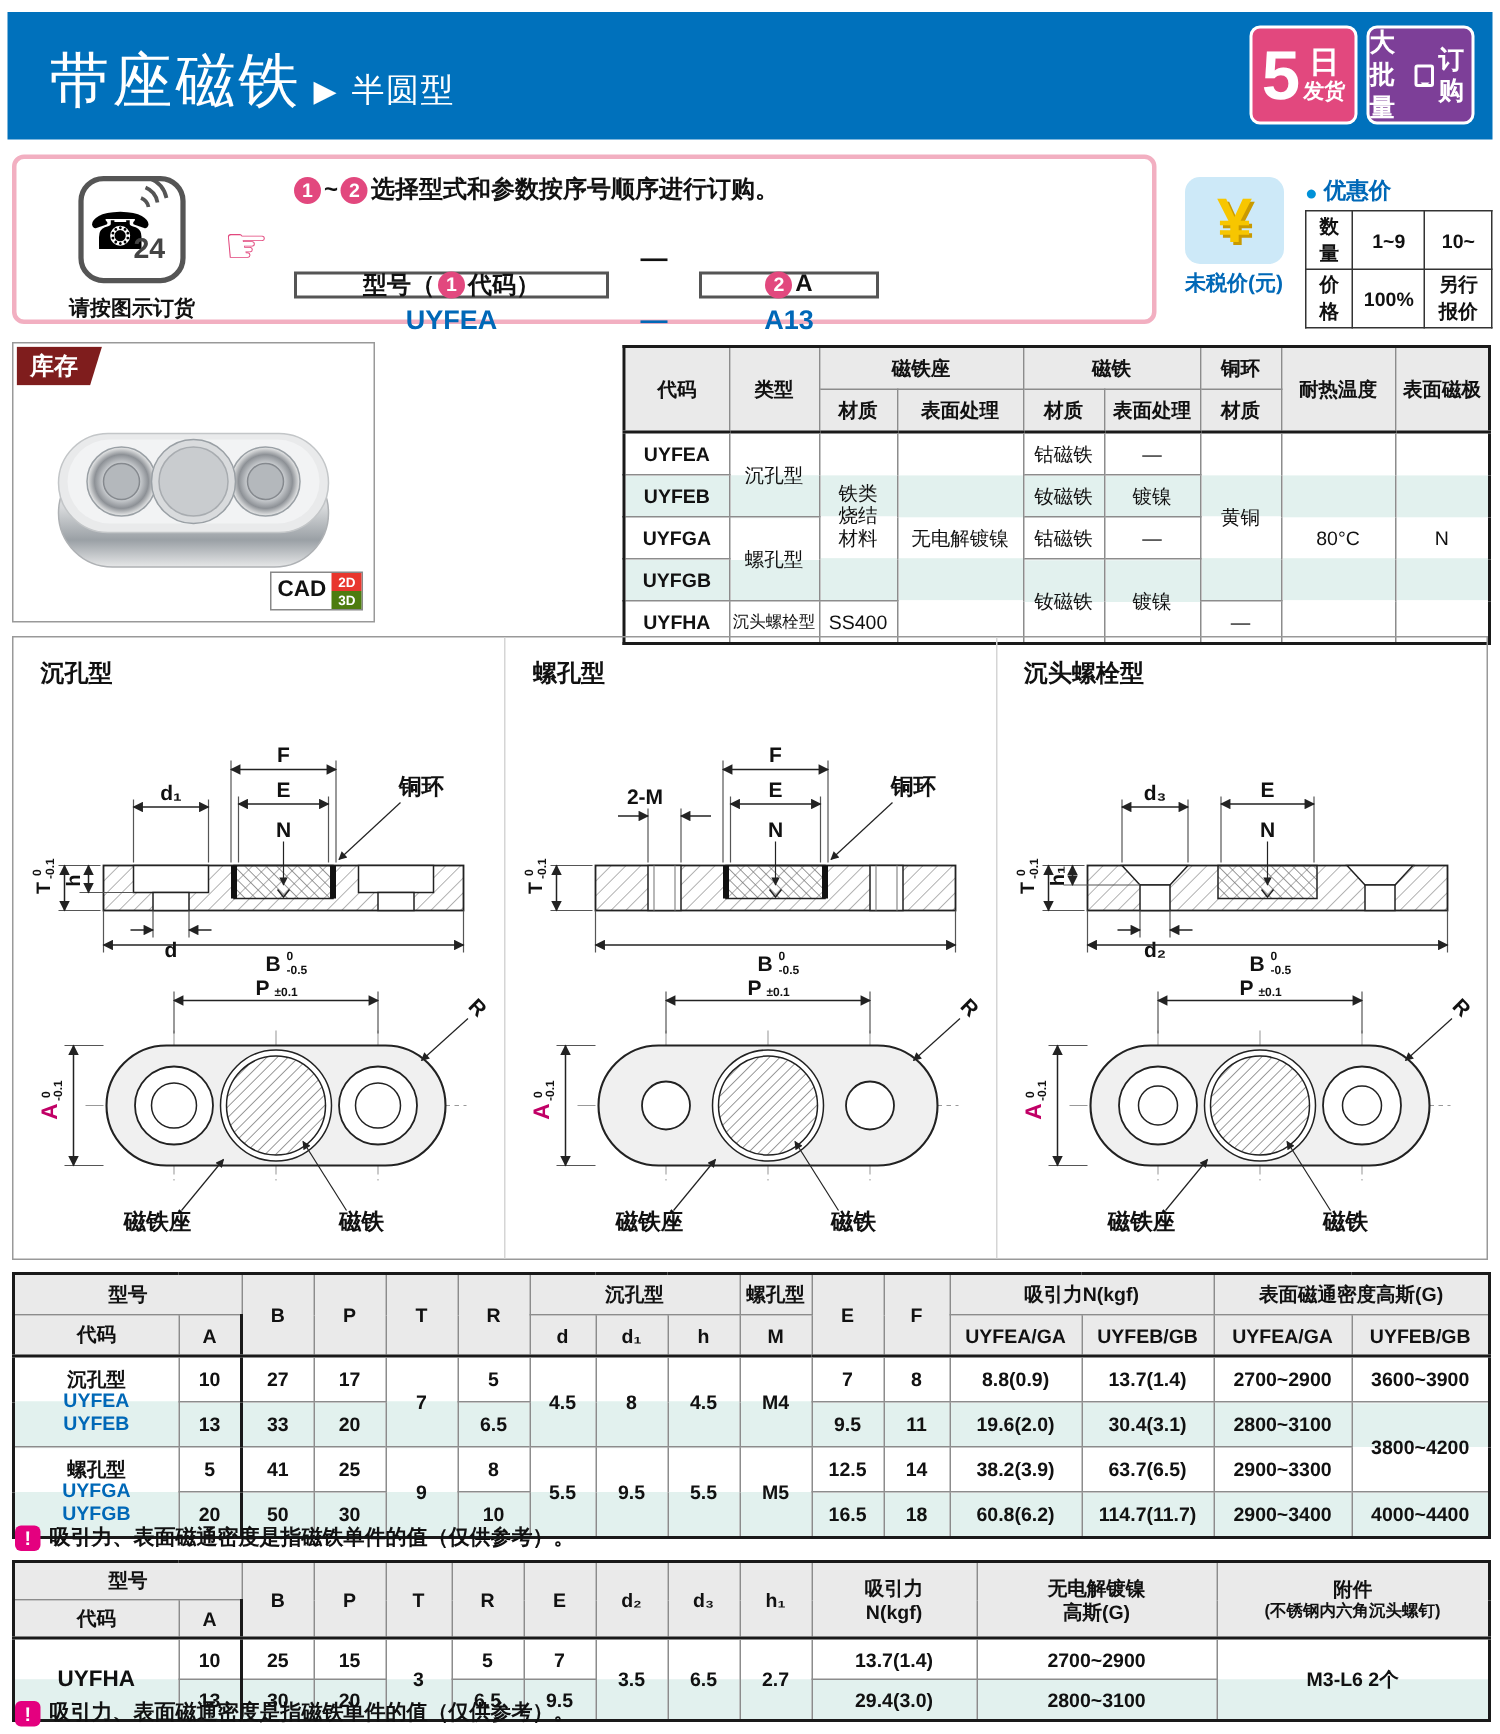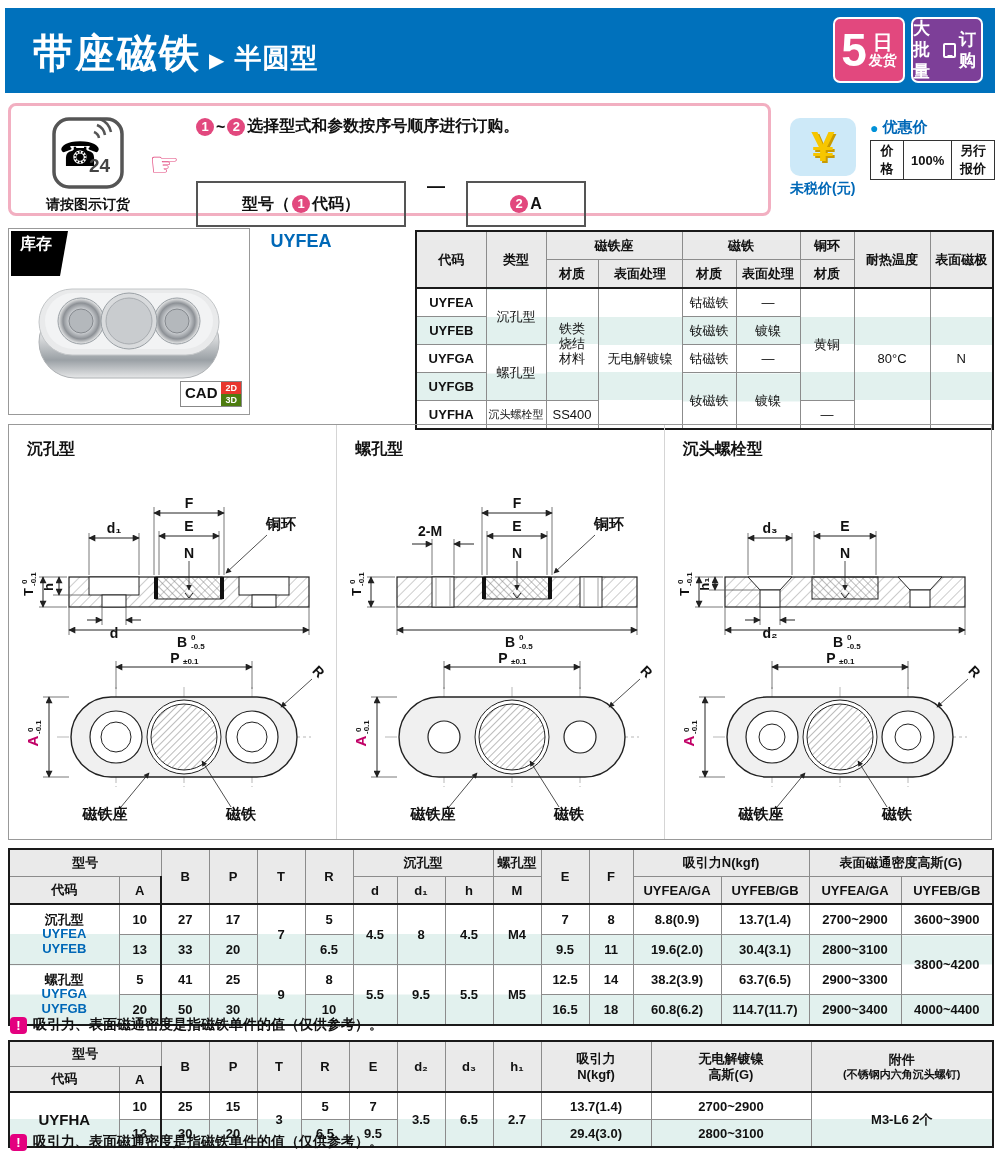--- a/index.html
+++ b/index.html
@@ -1,22 +1,22 @@
 <!DOCTYPE html>
 <html><head>
 <meta charset="utf-8">
 <style>
 html,body{margin:0;padding:0;background:#fff;font-family:"Liberation Sans","DejaVu Sans",sans-serif;}
 .page{position:relative;width:1000px;height:1156px;background:#fff;overflow:hidden;color:#111;}
 
 
 .topbar{position:absolute;left:5px;top:8px;width:990px;height:85px;background:#0071bc;}
-.title{position:absolute;left:28px;top:18px;color:#fff;font-weight:700;font-size:40px;letter-spacing:2px;display:flex;align-items:baseline;}
+.title{position:absolute;left:28px;top:18px;color:#fff;font-weight:400;font-size:40px;letter-spacing:2px;display:flex;align-items:baseline;}
 .title .arrow{font-size:20px;margin:0 8px;}
-.title .sub{font-size:27px;letter-spacing:1px;}
+.title .sub{font-size:22px;letter-spacing:1px;}
 .badges{position:absolute;right:12px;top:9px;display:flex;gap:6px;}
 .badge{width:72px;height:66px;border:2px solid #fff;border-radius:7px;color:#fff;font-weight:900;box-sizing:border-box;}
 .badge.ship{background:#e2487e;display:flex;align-items:center;justify-content:center;}
 .ship-num{font-size:46px;line-height:1;}
 .ship-col{display:flex;flex-direction:column;margin-left:2px;align-items:center;}
 .ship-d{font-size:20px;line-height:1.1;}
 .ship-f{font-size:14px;line-height:1.1;}
 .badge.bulk{background:#7d3f98;display:flex;flex-direction:row;align-items:center;justify-content:center;font-size:17px;line-height:1.25;}
 .bulk-l2{display:flex;align-items:center;gap:3px;}
 .bubble-icon{display:inline-block;width:14px;height:11px;border:2px solid #fff;border-radius:2px;position:relative;}
@@ -24,42 +24,42 @@
 
 
 .orderbox{position:absolute;left:8px;top:103px;width:763px;height:113px;border:3px solid #f2afc1;border-radius:8px;box-sizing:border-box;background:#fff;}
 .phone-wrap{position:absolute;left:22px;top:10px;width:110px;text-align:center;}
 .phone-caption{font-size:14px;font-weight:700;margin-top:2px;}
 .finger{position:absolute;left:138px;top:38px;color:#e2487e;font-size:34px;font-weight:700;}
 .order-right{position:absolute;left:185px;top:10px;width:560px;}
 .instr{font-size:16px;font-weight:700;display:flex;align-items:center;gap:2px;}
 .cnum{display:inline-block;width:18px;height:18px;border-radius:50%;background:#e2487e;color:#fff;font-size:13px;font-weight:700;line-height:18px;text-align:center;}
 .boxrow{display:flex;align-items:center;margin-top:8px;}
-.obox{border:2px solid #555;height:46px;display:flex;align-items:center;justify-content:center;font-size:16px;font-weight:700;gap:2px;box-sizing:border-box;margin-top:36px;}
+.obox{border:2px solid #555;height:18px;display:flex;align-items:center;justify-content:center;font-size:16px;font-weight:700;gap:2px;box-sizing:border-box;margin-top:36px;}
 .obox1{width:210px;}
 .obox2{width:120px;}
 .odash{width:60px;text-align:center;font-size:18px;font-weight:700;}
 .exrow{display:flex;margin-top:4px;color:#0068b7;font-weight:700;font-size:18px;}
 .ex1{width:210px;text-align:center;}
 .exd{width:60px;text-align:center;}
 .ex2{width:120px;text-align:center;}
 
 
 .priceblk{position:absolute;left:790px;top:118px;width:205px;}
 .yenbox{width:66px;height:58px;background:#cde9f8;border-radius:10px;display:flex;align-items:center;justify-content:center;font-size:42px;font-weight:900;color:#f7c600;text-shadow:2px 2px 0 #c99a00;}
 .pricecap{color:#0068b7;font-weight:700;font-size:14px;margin-top:4px;}
 .pricetitle{color:#0068b7;font-weight:700;font-size:15px;display:flex;align-items:center;gap:4px;}
 .pbullet{color:#0091d8;font-size:14px;}
 .ptable{border-collapse:collapse;margin-top:3px;}
 .ptable td{border:1.5px solid #333;font-size:13px;font-weight:700;padding:1px 7px;text-align:center;background:#fff;}
 .price-right{position:absolute;left:80px;top:0;}
 
 
 .prodbox{position:absolute;left:8px;top:228px;width:242px;height:187px;border:1px solid #999;box-sizing:border-box;background:#fff;}
-.stock{position:absolute;left:2px;top:2px;background:#000000;color:#fff;font-weight:900;font-size:16px;padding:3px 16px 21px 9px;clip-path:polygon(0 0,100% 0,86% 100%,0 100%);}
+.stock{position:absolute;left:2px;top:2px;background:#7f1d1d;color:#fff;font-weight:900;font-size:16px;padding:3px 16px 2px 9px;clip-path:polygon(0 0,100% 0,86% 100%,0 100%);}
 .cadbadge{position:absolute;right:7px;bottom:7px;display:flex;align-items:stretch;border:1px solid #888;background:#fff;}
 .cadtxt{font-size:15px;font-weight:900;padding:2px 4px;color:#111;}
 .cadcol{display:flex;flex-direction:column;}
 .cad2{background:#e8362d;color:#fff;font-size:9px;font-weight:700;padding:0 4px;line-height:12px;}
 .cad3{background:#4d7c0f;color:#fff;font-size:9px;font-weight:700;padding:0 4px;line-height:12px;}
 
 
 table.t{border-collapse:collapse;border:2px solid #1a1a1a;table-layout:fixed;}
 table.t th,table.t td{border:1px solid #8c8c8c;text-align:center;padding:1px 2px;font-size:13px;color:#111;overflow:hidden;}
 table.t thead th{background:#eaeaea;font-weight:700;}
@@ -177,20 +177,25 @@
         <div class="yenbox">¥</div>
         <div class="pricecap">未税价(元)</div>
       </div>
       <div class="price-right">
         <div class="pricetitle">
           <span class="pbullet">●</span>
           <span>优惠价</span>
         </div>
         <table class="ptable">
           <tbody>
+              <tr>
+            <td>数量</td>
+            <td>1~9</td>
+            <td>10~</td>
+          </tr>
           <tr>
             <td>价格</td>
             <td>100%</td>
             <td>另行报价</td>
           </tr>
         </tbody>
           </table>
       </div>
     </div>
   </div>

